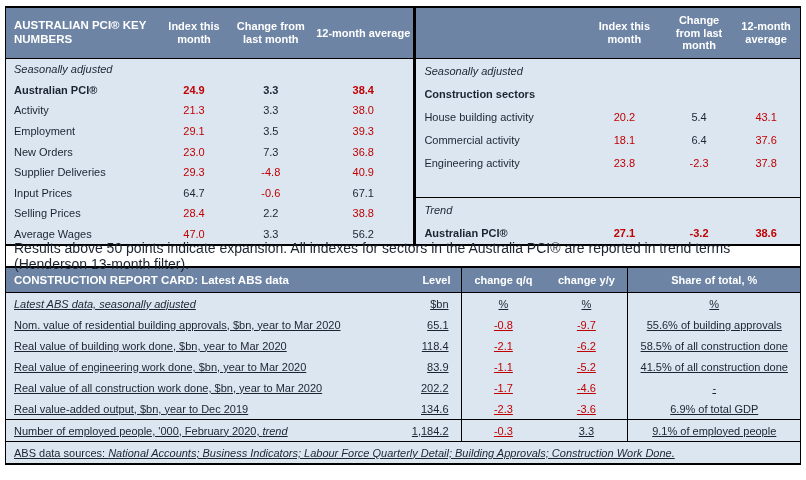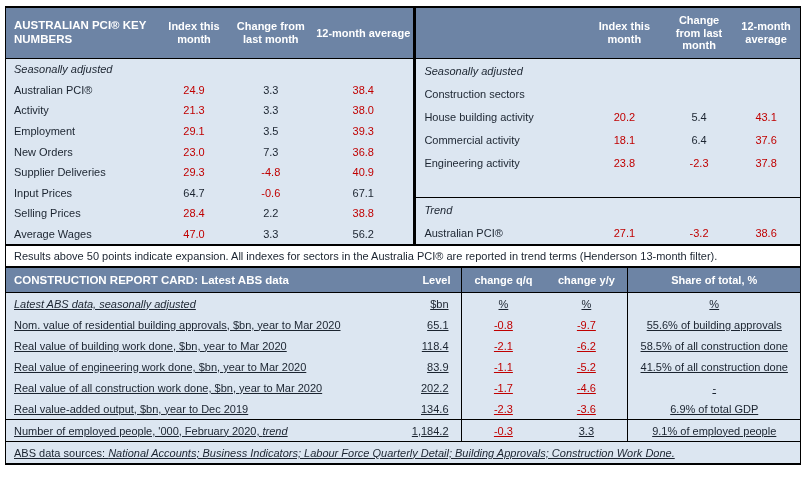--- a/index.html
+++ b/index.html
@@ -24,29 +24,29 @@
     background:#6d84a5;color:#ffffff;font-weight:bold;
     height:46px;vertical-align:middle;text-align:center;
     line-height:1.18;padding:2px 2px;
   }
   .pci-table thead{border-bottom:1.5px solid #000;}
   .pci-table thead th.title-cell{text-align:left;padding-left:8px;font-size:11.5px;}
   .pci-table td{height:20.6px;padding:0 2px;vertical-align:middle;white-space:nowrap;overflow:hidden;}
   .pci-table td.lbl{text-align:left;padding-left:8px;}
   .pci-table td.val{text-align:center;}
   tr.sep-top td{border-top:1.5px solid #000;}
-  .bold{font-weight:normal;margin-top:17px;}
+  .bold{font-weight:bold;margin-top:17px;}
   .italic{font-style:italic;}
   .red{color:#c00000;}
 
   
   .note{
     border-left:1px solid #000;border-right:1px solid #000;
     background:#ffffff;height:20px;display:flex;align-items:center;
-    padding-left:8px;font-size:11px;
+    padding-left:8px;font-size:14px;
   }
 
   
   .report-table{
     width:796px;background:#dce6f1;
     border:1px solid #000;border-top:2px solid #000;border-bottom:2px solid #000;
   }
   .report-table thead th{
     background:#6d84a5;color:#ffffff;font-weight:bold;height:24px;
     vertical-align:middle;text-align:center;padding:0 2px;

